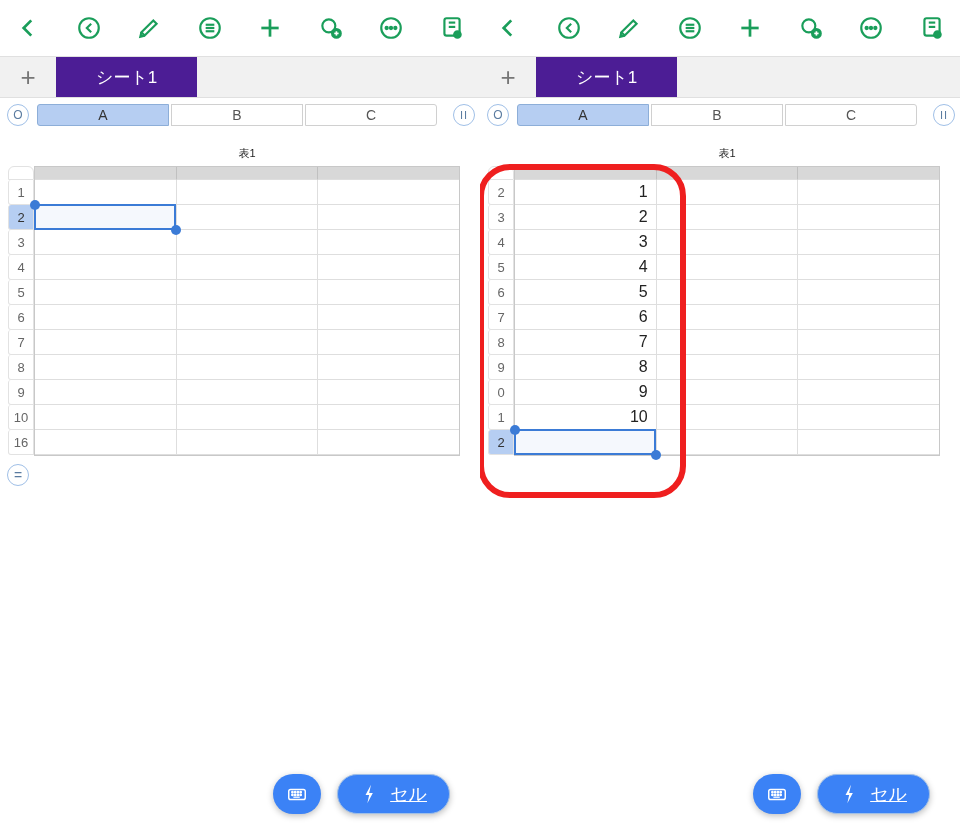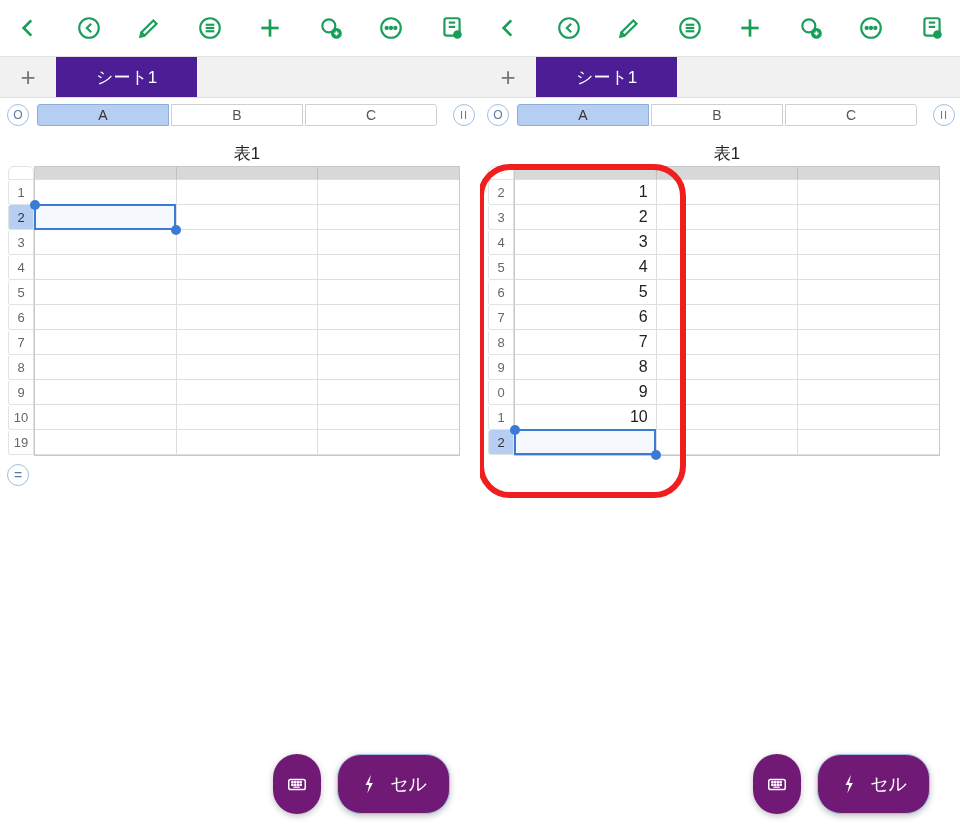--- a/index.html
+++ b/index.html
@@ -23,21 +23,21 @@
   .pill.o { width: 22px; margin-right: 8px; }
   .colhead { flex: 1; min-width: 0; height: 22px; border: 1px solid #d0d0d0; display:flex; align-items:center; justify-content:center; font-size: 14px; color:#555; background:#fff; border-radius: 3px; margin-right: 2px; }
   .colhead:nth-child(2){ border-top-right-radius:0;border-bottom-right-radius:0; }
   .colhead:nth-child(3){ border-radius:0; }
   .colhead:nth-child(4){ border-top-left-radius:0;border-bottom-left-radius:0; }
   .colhead.sel { background: #b6cef2; border-color:#8daed8; color:#333; }
   .pill.ii { width: 22px; margin-left: 14px; font-size:11px; letter-spacing:1px; }
 
   
   .gridwrap { position: relative; padding: 0 20px 0 8px; margin-top: 12px; }
-  .tabletitle { text-align: center; font-size: 17px; color: #222; height: 26px; display:flex; align-items:center; justify-content:center; margin-left: 26px; }
+  .tabletitle { text-align: center; font-size: 11px; color: #222; height: 26px; display:flex; align-items:center; justify-content:center; margin-left: 26px; }
   .grid { display: flex; }
   .rowhdrs { width: 26px; }
   .rowhdr { height: 25px; border: 1px solid #e2e2e2; border-top: none; display:flex; align-items:center; justify-content:center; font-size:13px; color:#666; background:#fff; border-radius:3px 0 0 3px; }
   .rowhdr:first-child{ border-top:1px solid #e2e2e2; height:14px; border-radius:6px 6px 0 0; }
   .rowhdr.sel { background:#b6cef2; color:#333; }
   .cells { flex:1; border: 1px solid #c8c8c8; position: relative; }
   .hdrrow { height: 13px; background: #d8d8d8; display:flex; }
   .hdrrow .cell { border-right:1px solid #c0c0c0; }
   .row { height: 25px; display:flex; }
   .cell { flex:1; border-right:1px solid #dedede; border-bottom:1px solid #dedede; display:flex; align-items:center; justify-content:flex-end; padding-right:8px; font-size:16px; color:#222; }
@@ -48,21 +48,21 @@
   .selbox { position:absolute; border:2px solid #3b7bd6; background:rgba(190,210,240,0.15); pointer-events:none; }
   .selhandle { position:absolute; width:10px; height:10px; background:#3b7bd6; border-radius:50%; pointer-events:none; }
 
   .eqpill { width: 22px; height:22px; border:1px solid #9fbfe7; border-radius:11px; display:flex; align-items:center; justify-content:center; color:#5a7ba0; font-size:14px; margin: 8px 0 0 7px; }
 
   
   .redring { position:absolute; border:6px solid #ef1f1f; border-radius: 32px; pointer-events:none; }
 
   
   .fabrow { position:absolute; bottom:18px; right:30px; display:flex; gap:16px; align-items:center; }
-  .fab { height:60px; border-radius:24px; background:#701a75; color:#fff; display:flex; align-items:center; justify-content:center; box-shadow:0 2px 6px rgba(0,0,0,0.25); }
+  .fab { height:40px; border-radius:24px; background:#3b82f6; color:#fff; display:flex; align-items:center; justify-content:center; box-shadow:0 2px 6px rgba(0,0,0,0.25);text-decoration:underline; }
   .fab.round { width:48px; }
   .fab.pill { padding: 0 22px; font-size:18px; gap:8px; }
   .fab svg { width:22px; height:22px; }
 </style>
 </head>
 <body>
 
 <div class="pane">
   <div class="toolbar">
     <div class="tool">
@@ -151,21 +151,21 @@
           <div class="rowhdr">1</div>
           <div class="rowhdr sel">2</div>
           <div class="rowhdr">3</div>
           <div class="rowhdr">4</div>
           <div class="rowhdr">5</div>
           <div class="rowhdr">6</div>
           <div class="rowhdr">7</div>
           <div class="rowhdr">8</div>
           <div class="rowhdr">9</div>
           <div class="rowhdr">10</div>
-          <div class="rowhdr">19</div>
+          <div class="rowhdr">16</div>
         </div>
       <div class="cells" id="lcells">
         <div class="hdrrow">
             <div class="cell"></div>
             <div class="cell"></div>
             <div class="cell"></div>
           </div>
       <div class="row">
             <div class="cell"></div>
             <div class="cell"></div>

